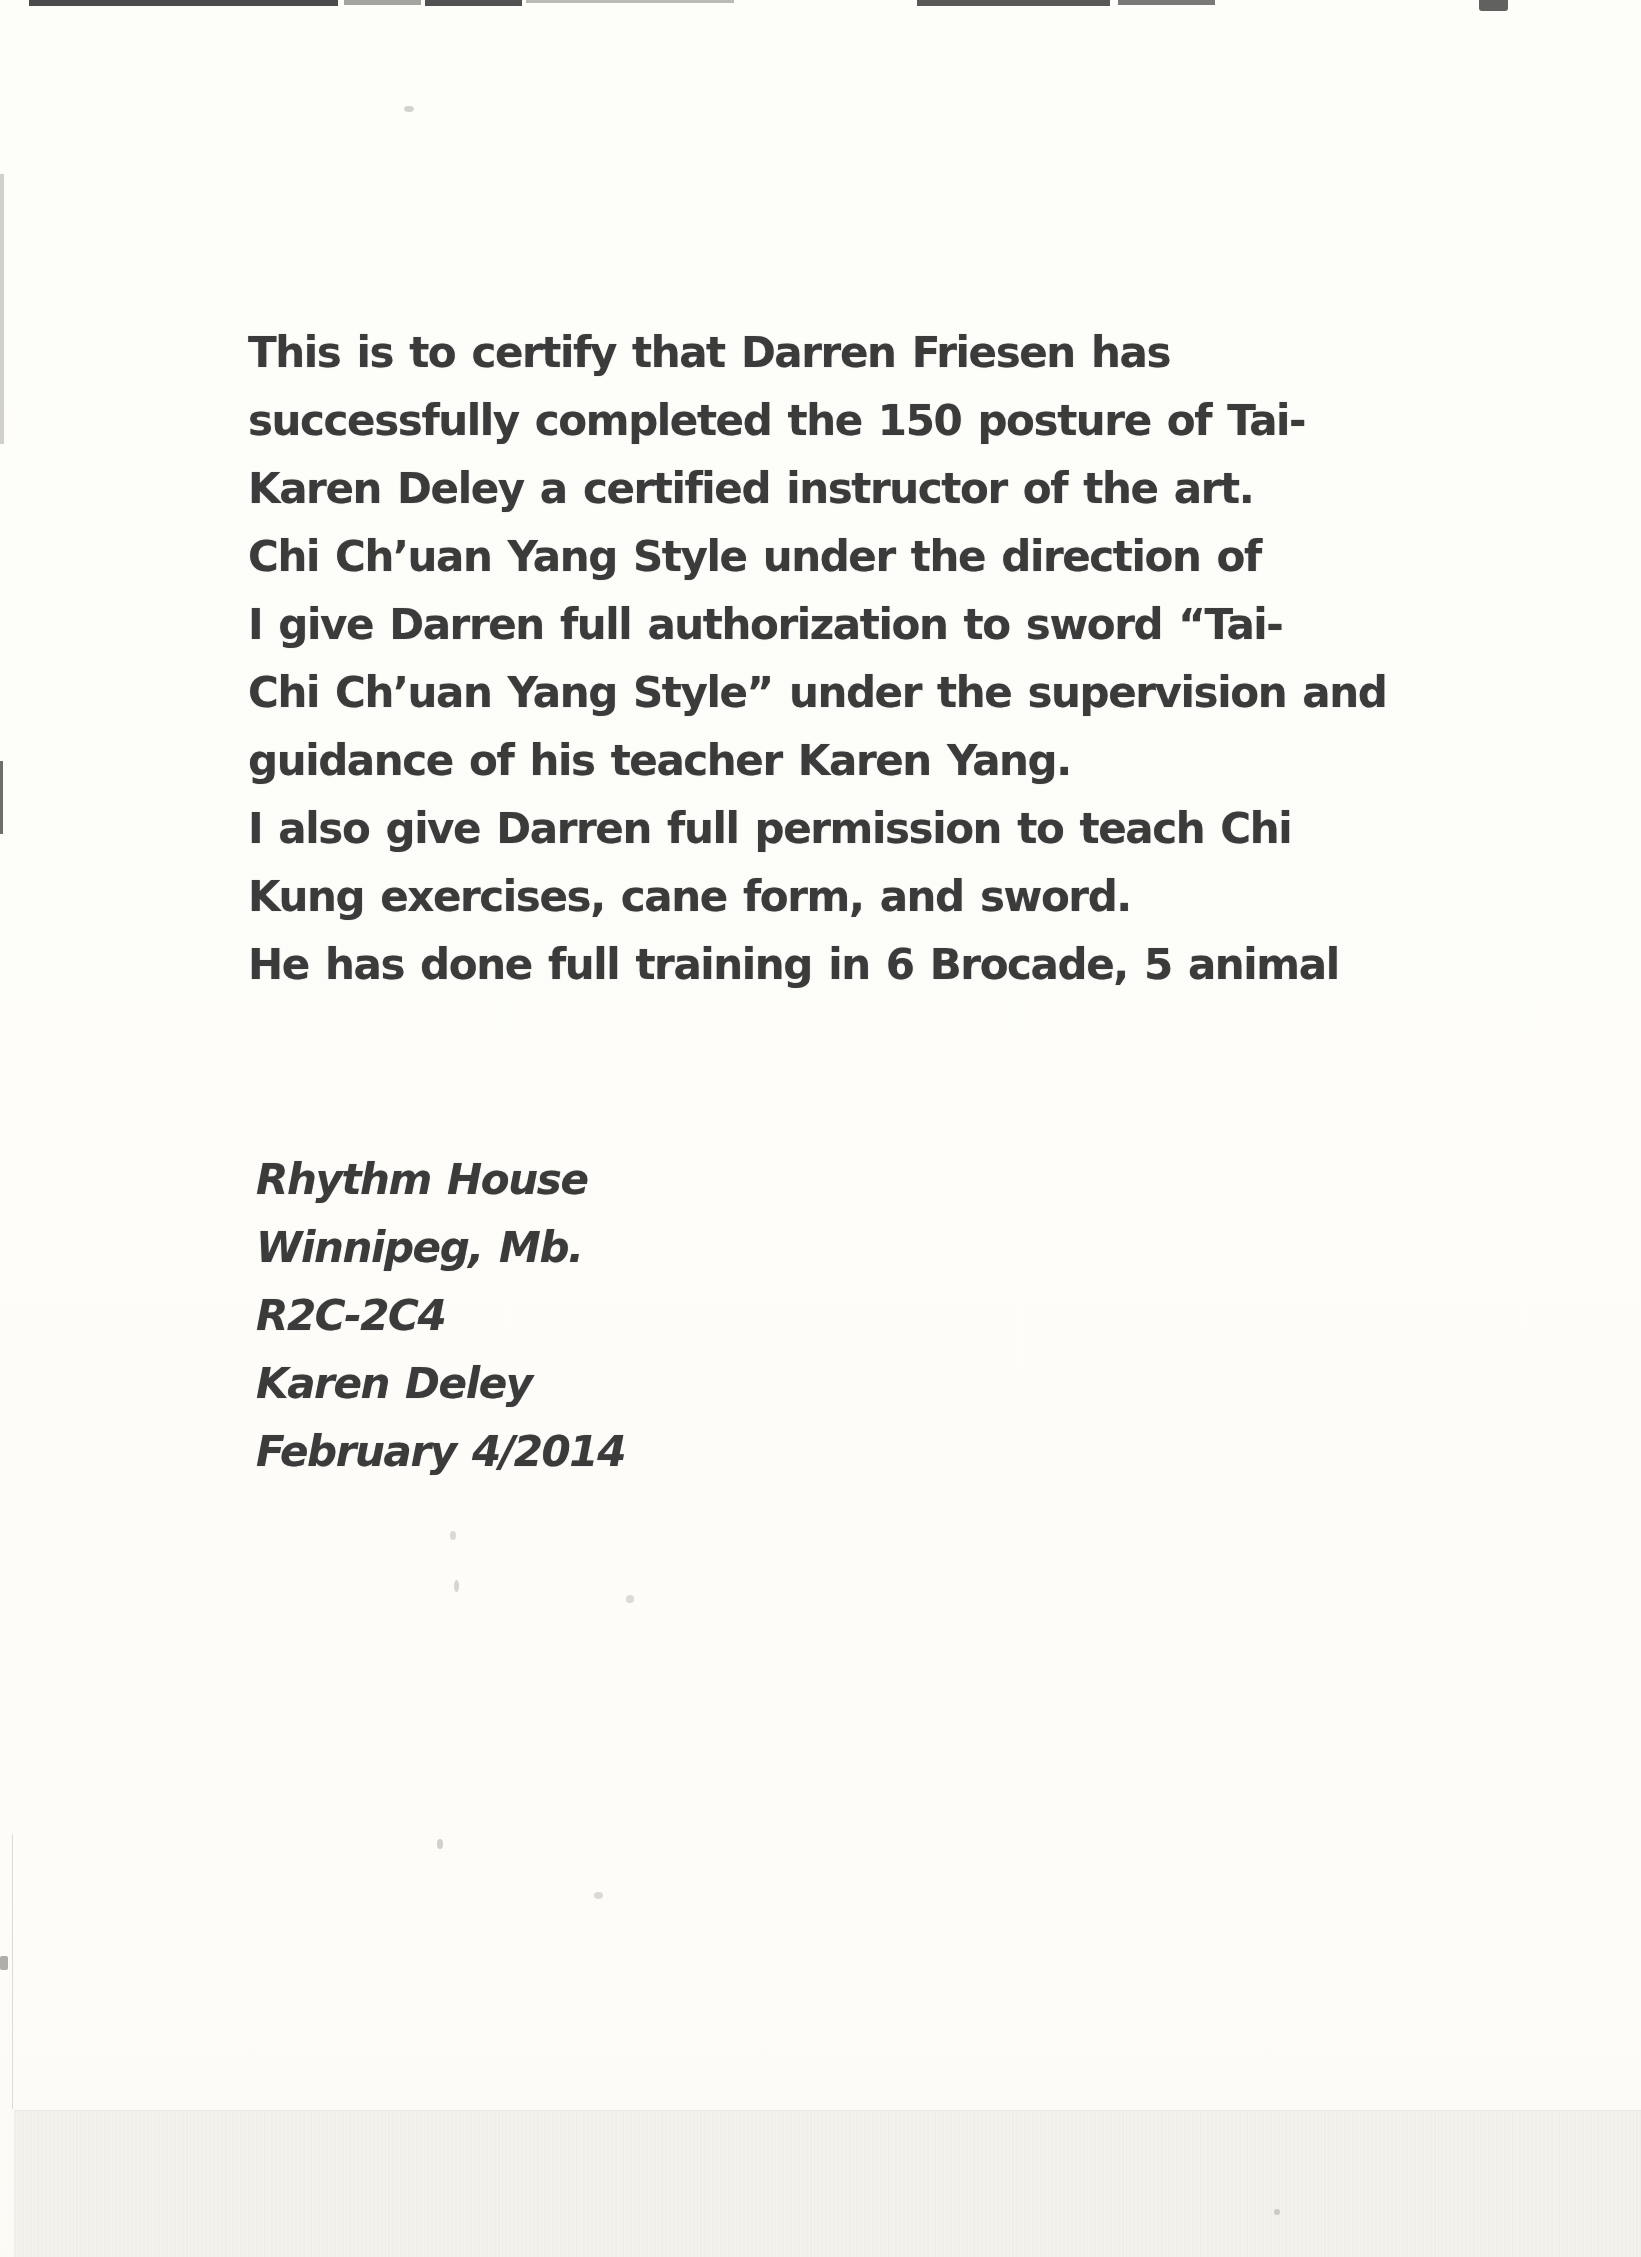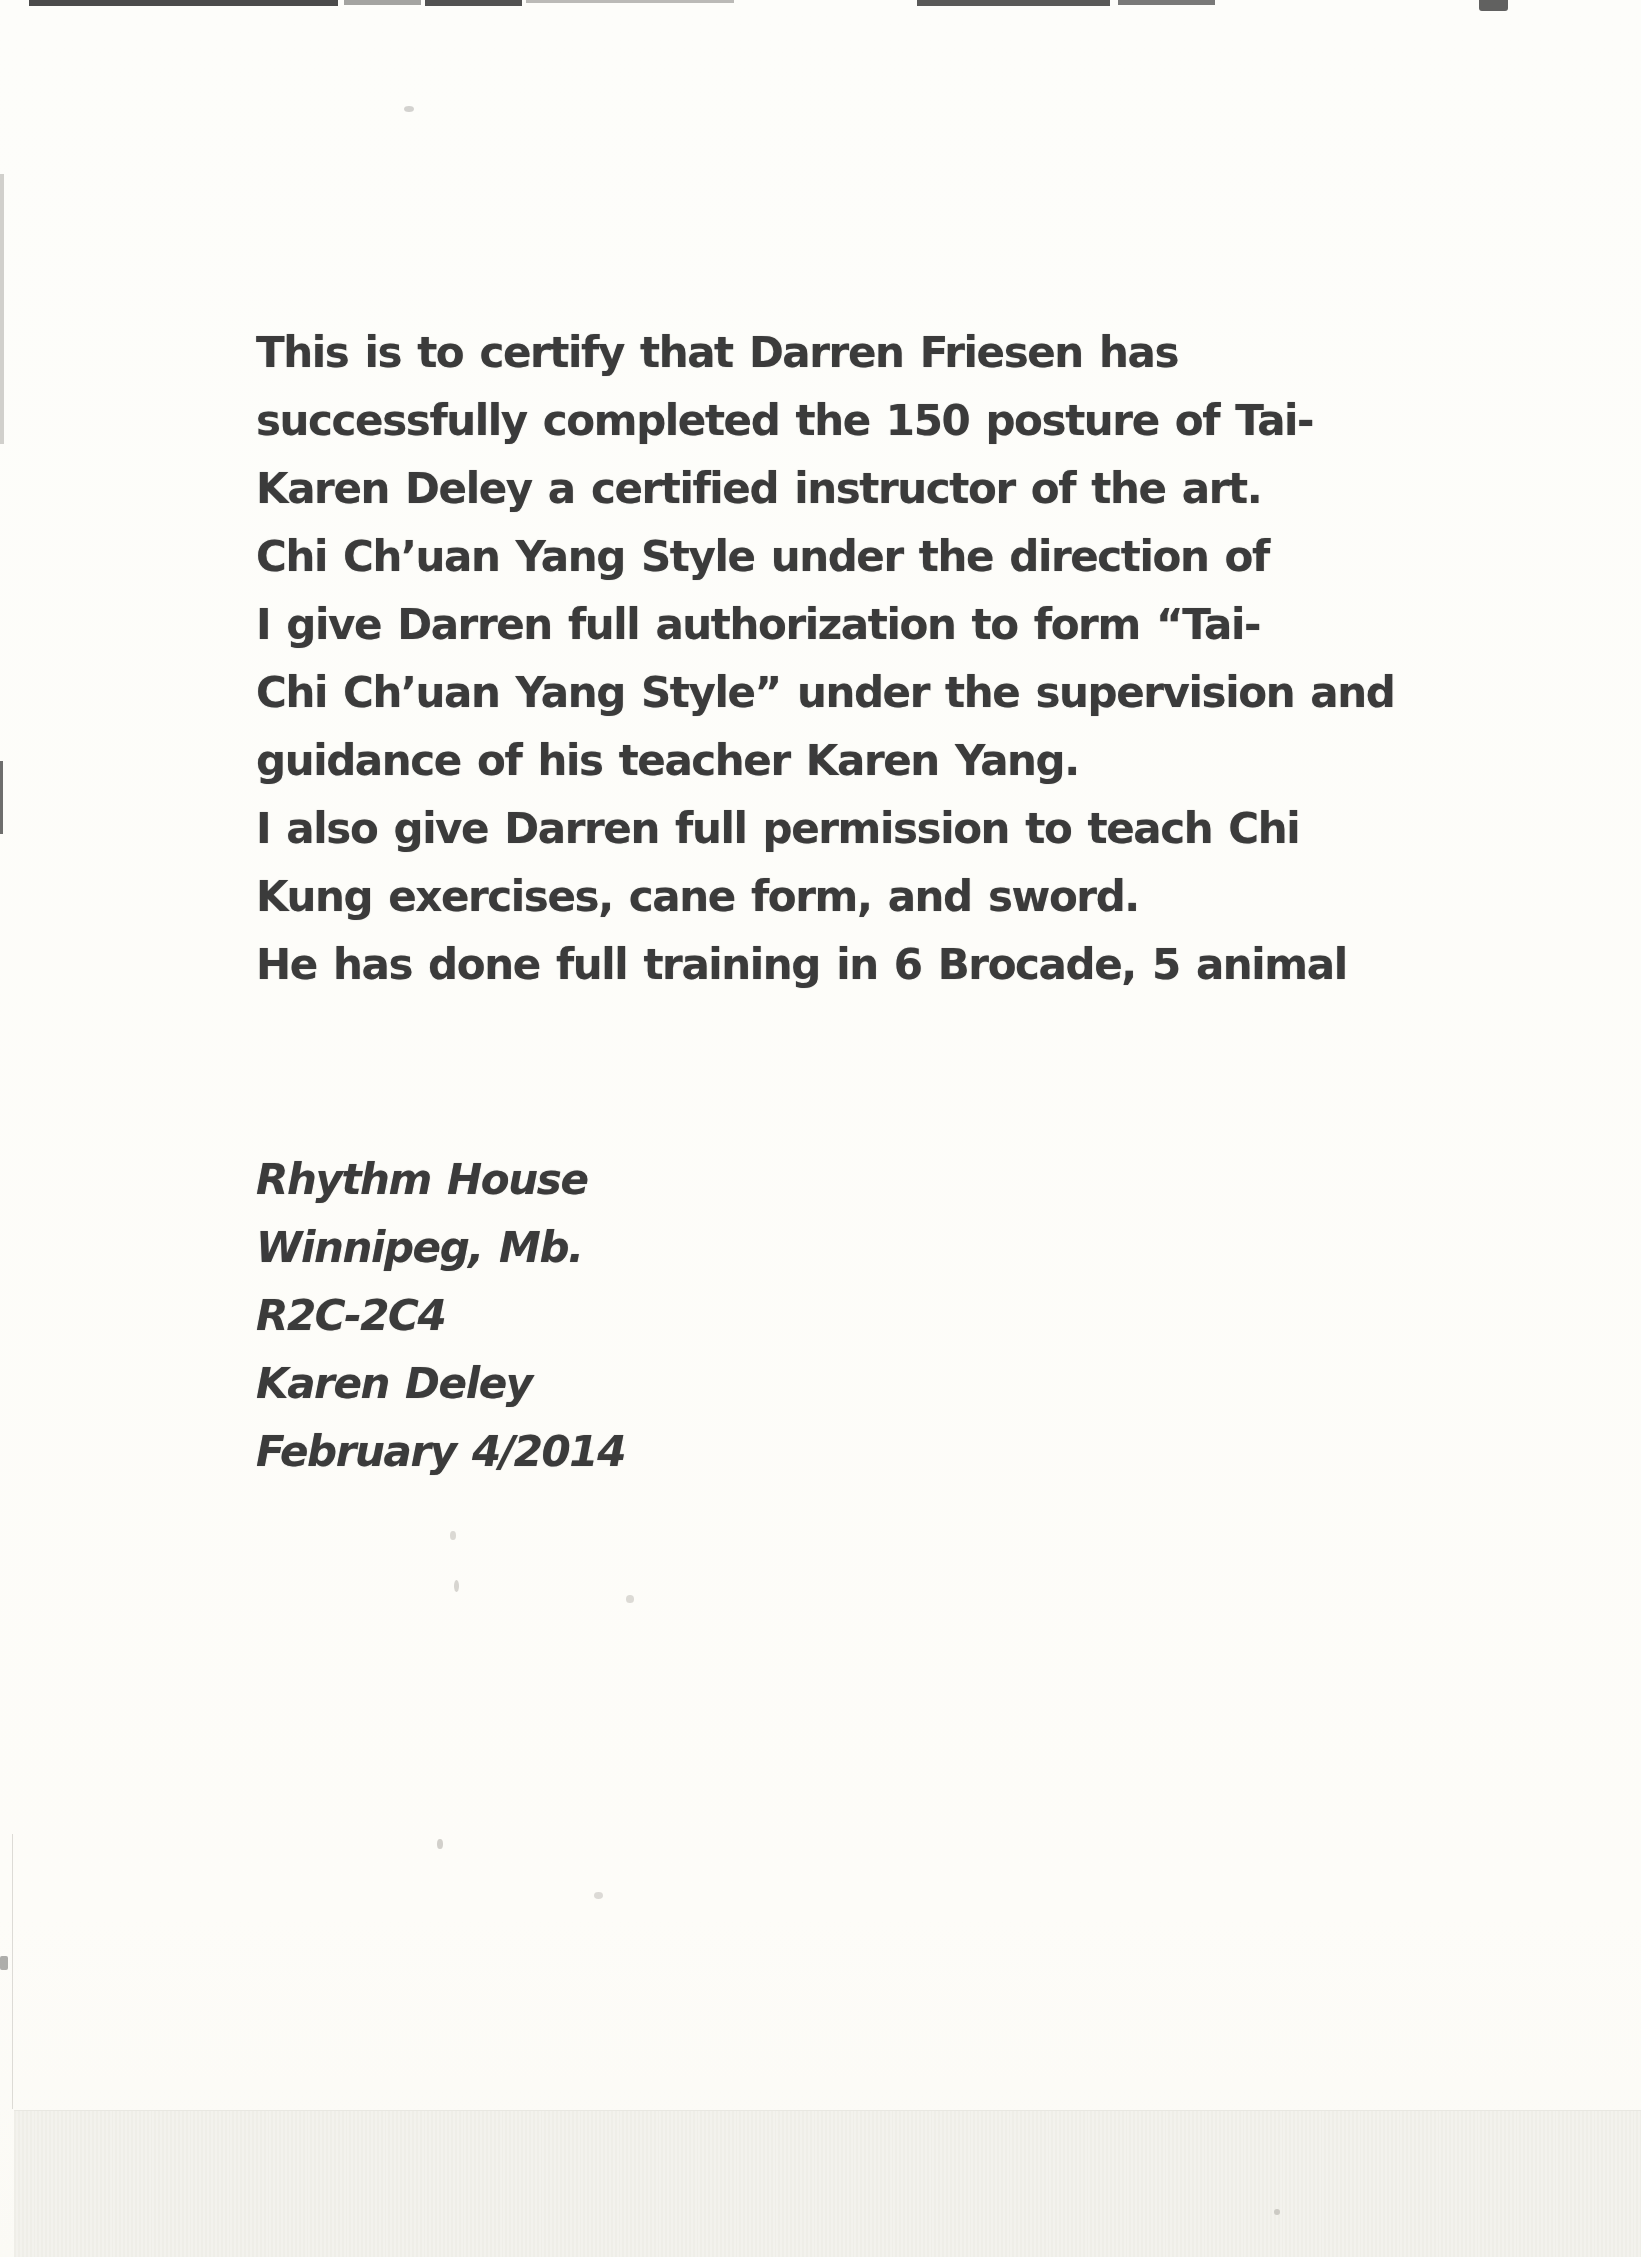--- a/index.html
+++ b/index.html
@@ -10,21 +10,21 @@
   }
   .page {
     position: relative;
     width: 1641px; height: 2257px;
     background: linear-gradient(180deg, #fdfdfa 0%, #fdfcf8 85%, #fbfaf5 100%);
     overflow: hidden;
   }
   
   .letter-block {
     position: absolute;
-    left: 256px; top: 319px;
+    left: 248px; top: 319px;
     color: #3b3b3b;
   }
   .sig-block {
     position: absolute;
     left: 256px; top: 1146px;
     color: #3b3b3b;
     font-style: italic;
   }
   .line {
     height: 68px;
@@ -82,21 +82,21 @@
   <div class="artifact left-strip-upper"></div>
   <div class="artifact left-line-mid"></div>
   <div class="artifact left-line-lower"></div>
   <div class="artifact left-mark"></div>
 
   <div class="letter-block">
     <div class="line">This is to certify that Darren Friesen has</div>
     <div class="line">successfully completed the 150 posture of Tai-</div>
     <div class="line">Karen Deley a certified instructor of the art.</div>
     <div class="line">Chi Ch’uan Yang Style under the direction of</div>
-    <div class="line">I give Darren full authorization to form “Tai-</div>
+    <div class="line">I give Darren full authorization to sword “Tai-</div>
     <div class="line">Chi Ch’uan Yang Style” under the supervision and</div>
     <div class="line">guidance of his teacher Karen Yang.</div>
     <div class="line">I also give Darren full permission to teach Chi</div>
     <div class="line">Kung exercises, cane form, and sword.</div>
     <div class="line">He has done full training in 6 Brocade, 5 animal</div>
   </div>
 
   <div class="sig-block">
     <div class="line">Rhythm House</div>
     <div class="line">Winnipeg, Mb.</div>

